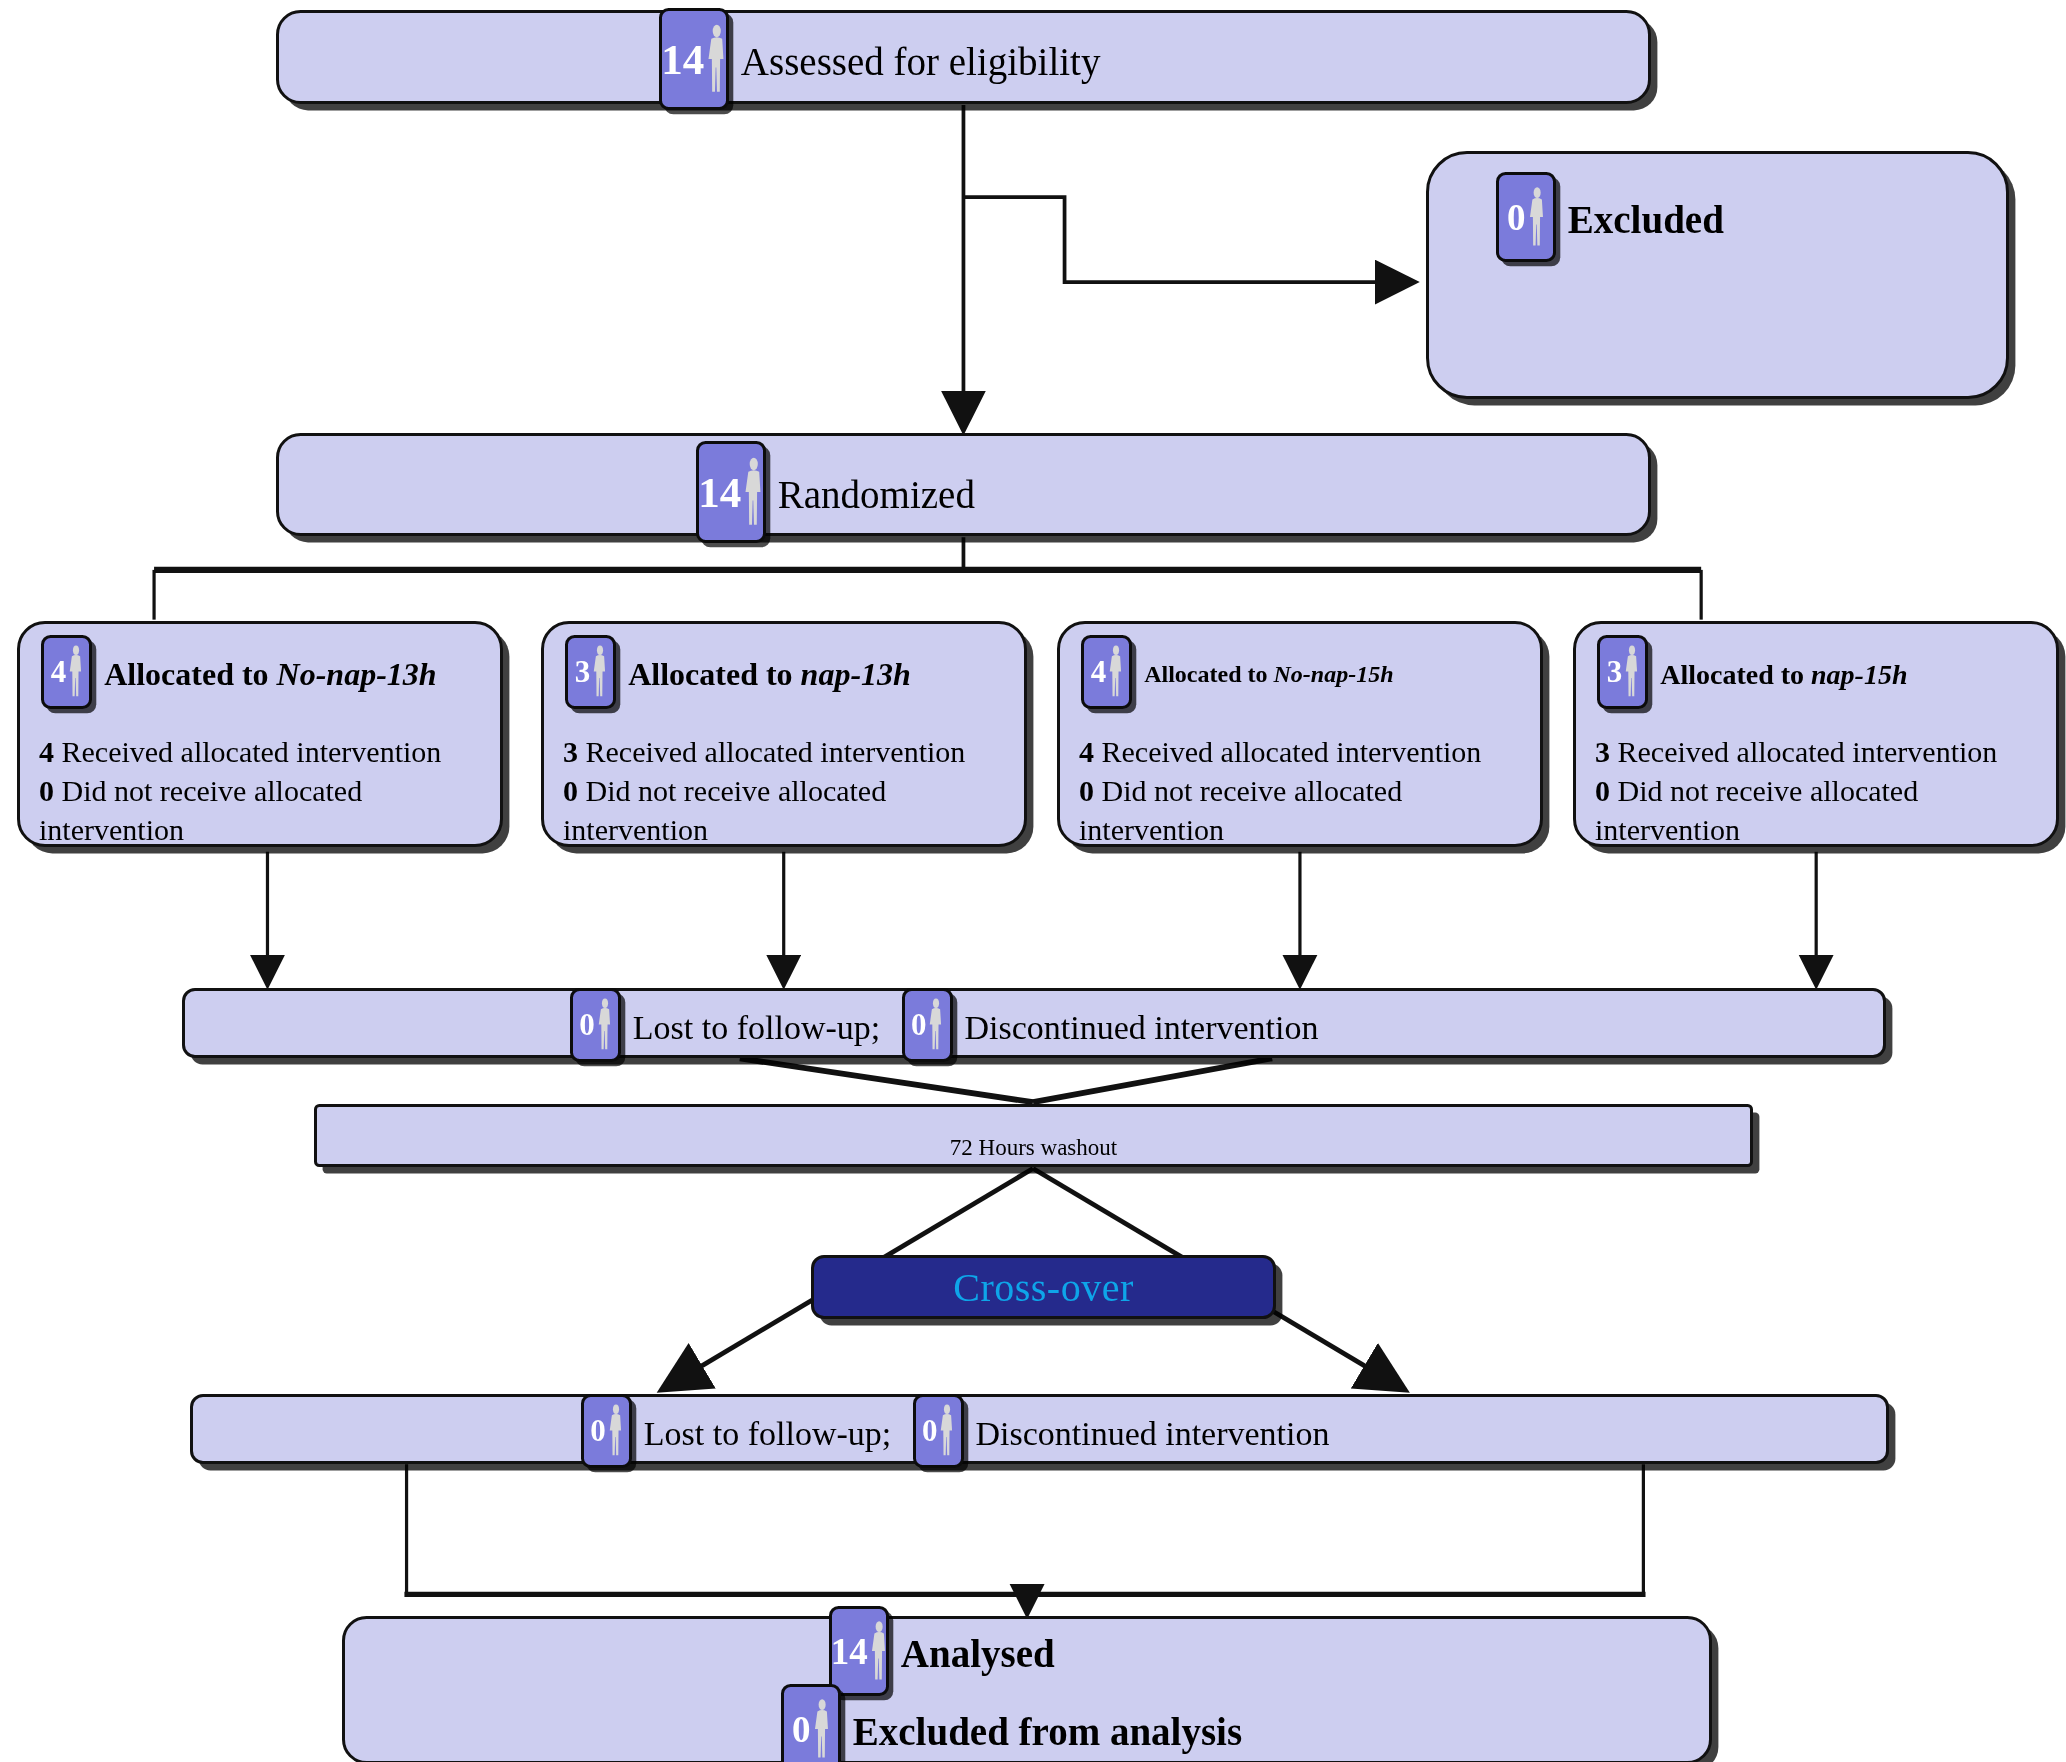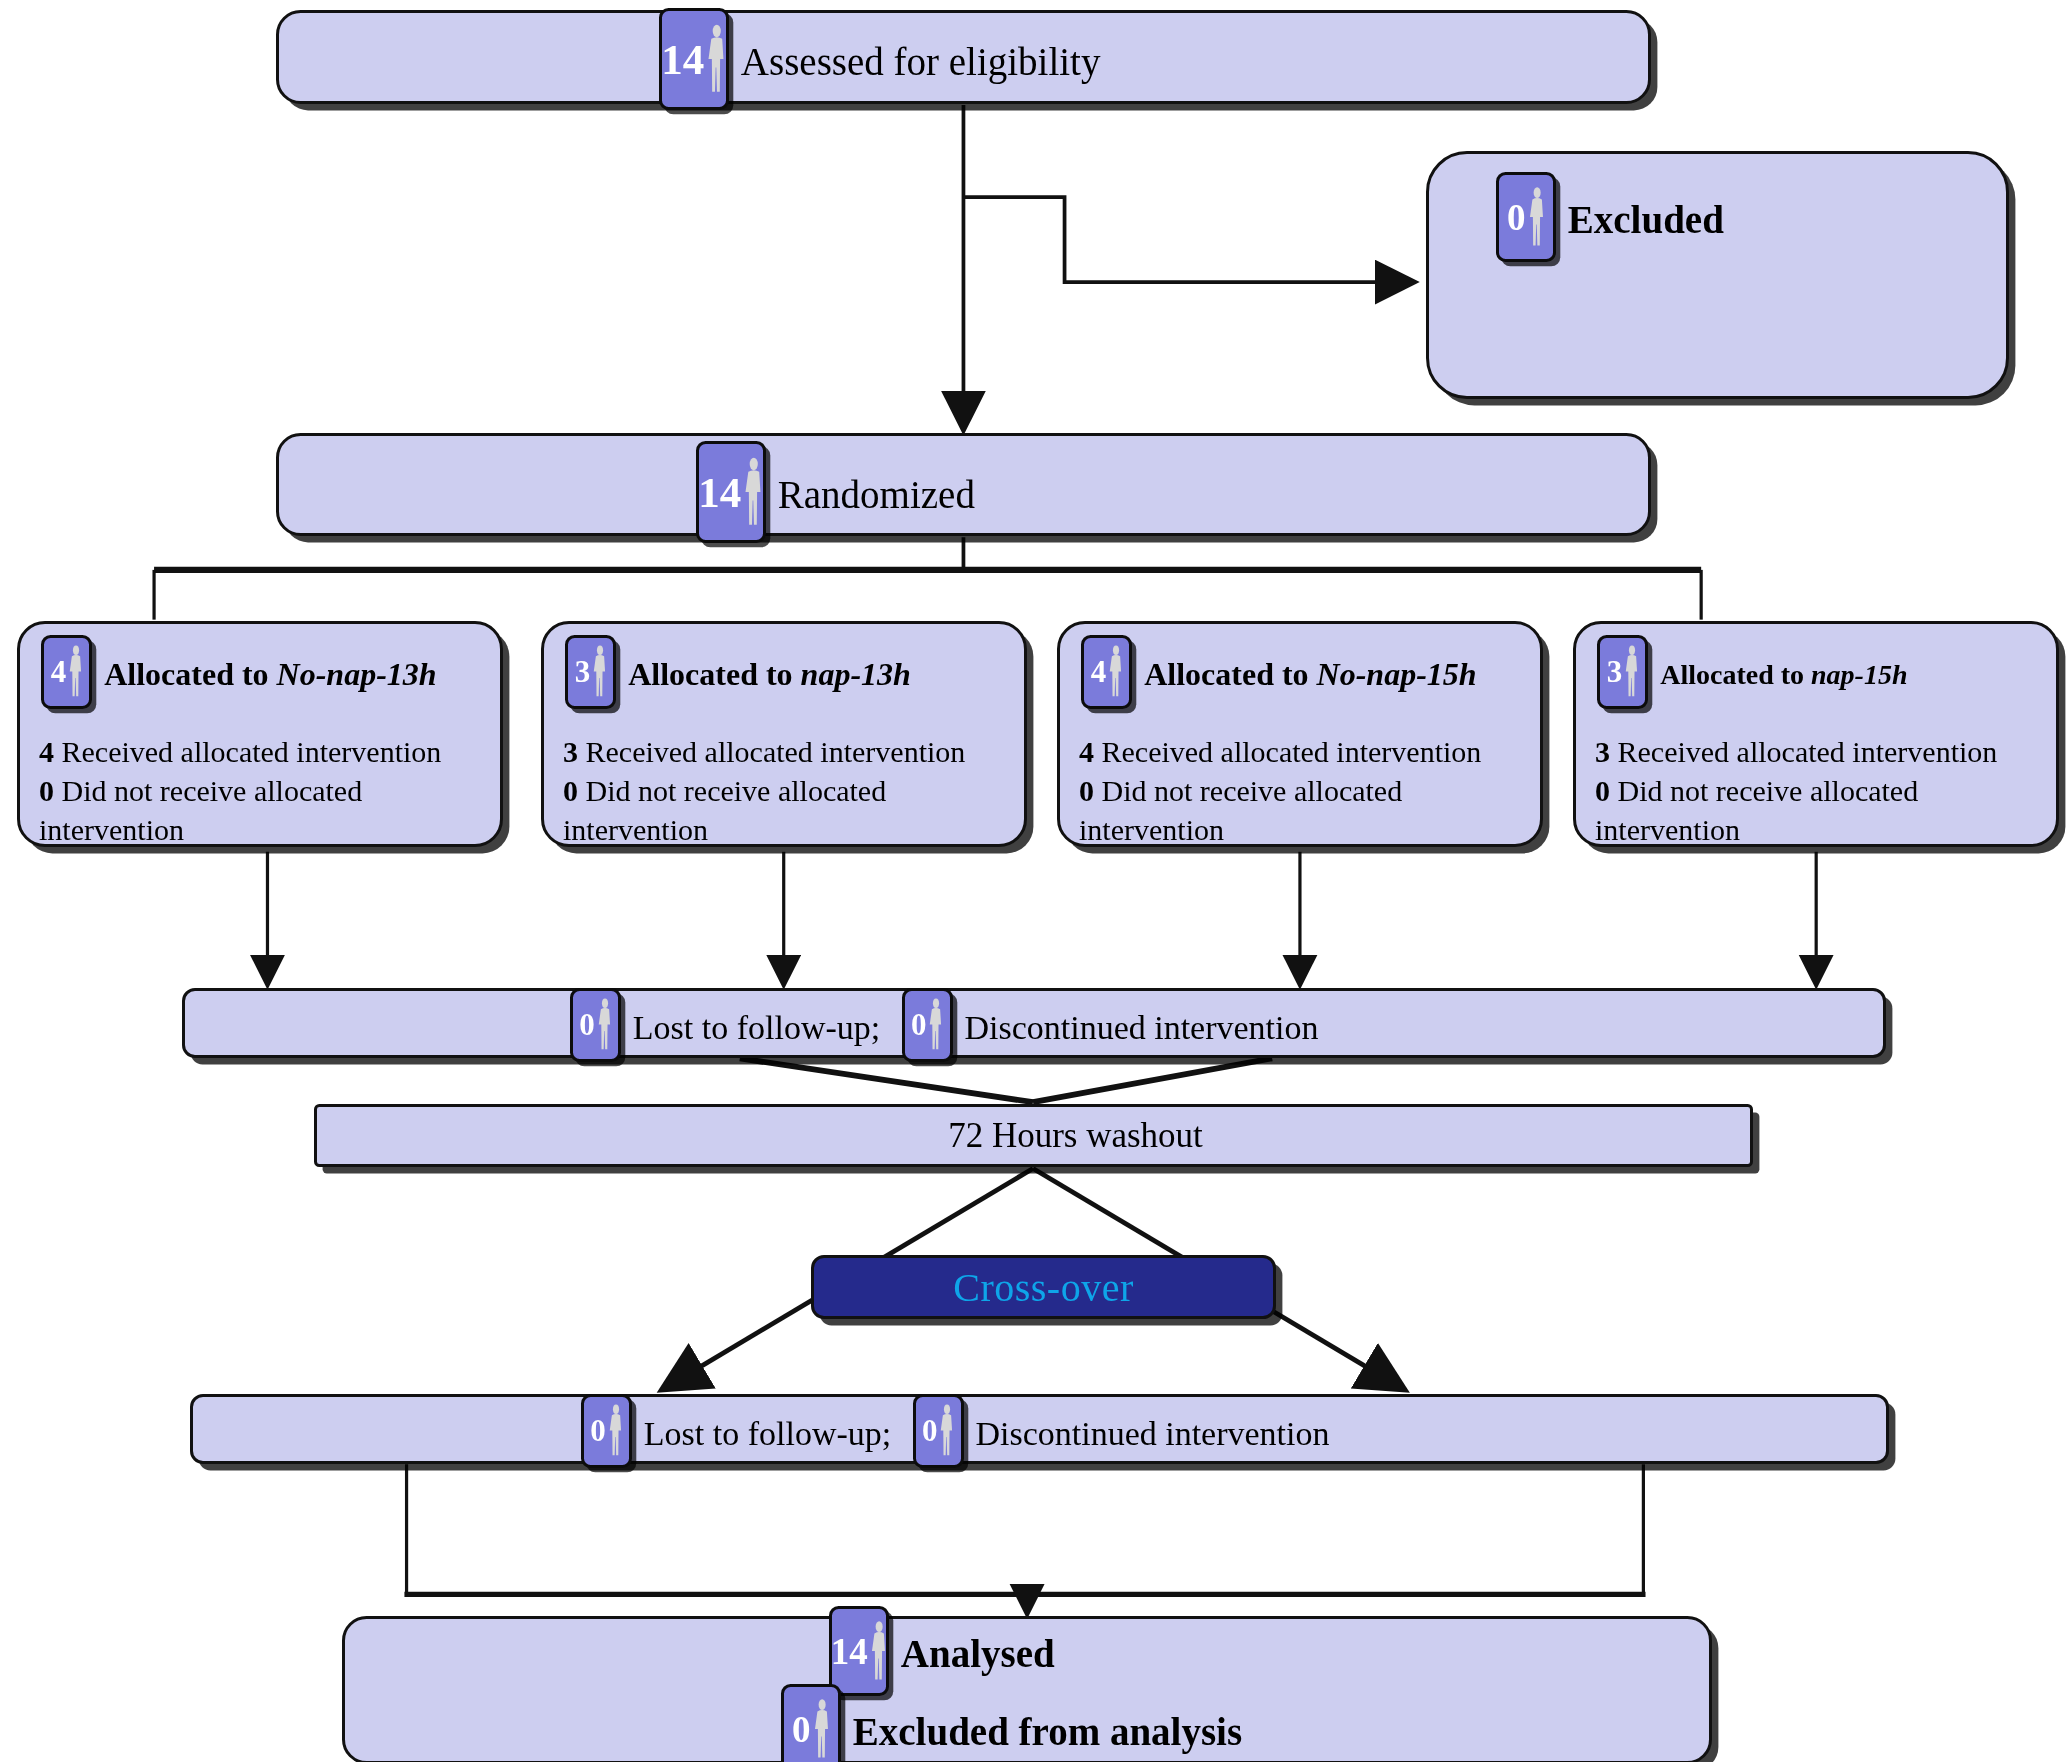--- a/index.html
+++ b/index.html
@@ -107,24 +107,23 @@
   #alloc-2{left:1057px;width:486px;}
   #alloc-3{left:1573px;width:486px;}
   .alloc .hdr-row{position:absolute;left:21.4px;top:10.7px;}
   .alloc .body-lines{position:absolute;left:19px;top:108px;width:456px;}
 
   #box-lost1{left:182px;top:988px;width:1704px;height:70px;border-radius:13px;}
   #row-lost1{position:absolute;left:385px;top:-3.2px;}
 
   #box-washout{left:314px;top:1104px;width:1439px;height:63px;border-radius:5.3px;}
   #txt-washout{
-    position:absolute;left:0;top:0;width:100%;height:100%;
+    position:absolute;left:0;top:12px;width:100%;height:100%;
     display:flex;align-items:center;justify-content:center;
-    font-size:35px;
-    padding-left:42px;
+    font-size:23px;
   }
 
   #box-crossover{left:811px;top:1255px;width:465px;height:64px;}
 
   #box-lost2{left:190px;top:1394px;width:1699px;height:70px;border-radius:13px;}
   #row-lost2{position:absolute;left:388px;top:-3.2px;}
 
   #box-analysed{left:342px;top:1616px;width:1370px;height:148px;border-radius:24.6px;}
   #row-analysed-1{position:absolute;left:484px;top:-13px;}
   #row-analysed-2{position:absolute;left:436px;top:65px;}
@@ -265,21 +264,21 @@
 
   <div class="box alloc" id="alloc-2">
     <div class="hdr-row">
       <span class="badge sm">
         <span class="num">4</span>
         <svg class="person" viewBox="0 0 30 90">
           <ellipse cx="15" cy="9" rx="5.2" ry="8" fill="#d8d8d8"></ellipse>
           <path d="M8,19 q7,-4 14,0 l1.6,26 h-4.3 l-0.4,42 h-3.6 l-0.9,-31 h-0.8 l-0.9,31 h-3.6 l-0.4,-42 h-4.3 z" fill="#d8d8d8"></path>
         </svg>
       </span>
-      <span class="hdr-text bold" style="font-size:32px;"><span>Allocated to </span><span class="ital">No-nap-15h</span></span>
+      <span class="hdr-text bold" style="font-size:24px;"><span>Allocated to </span><span class="ital">No-nap-15h</span></span>
     </div>
     <div class="body-lines">
       <div>
         <span class="n">4</span>
         <span>Received allocated intervention</span>
       </div>
       <div>
         <span class="n">0</span>
         <span>Did not receive allocated intervention</span>
       </div>

